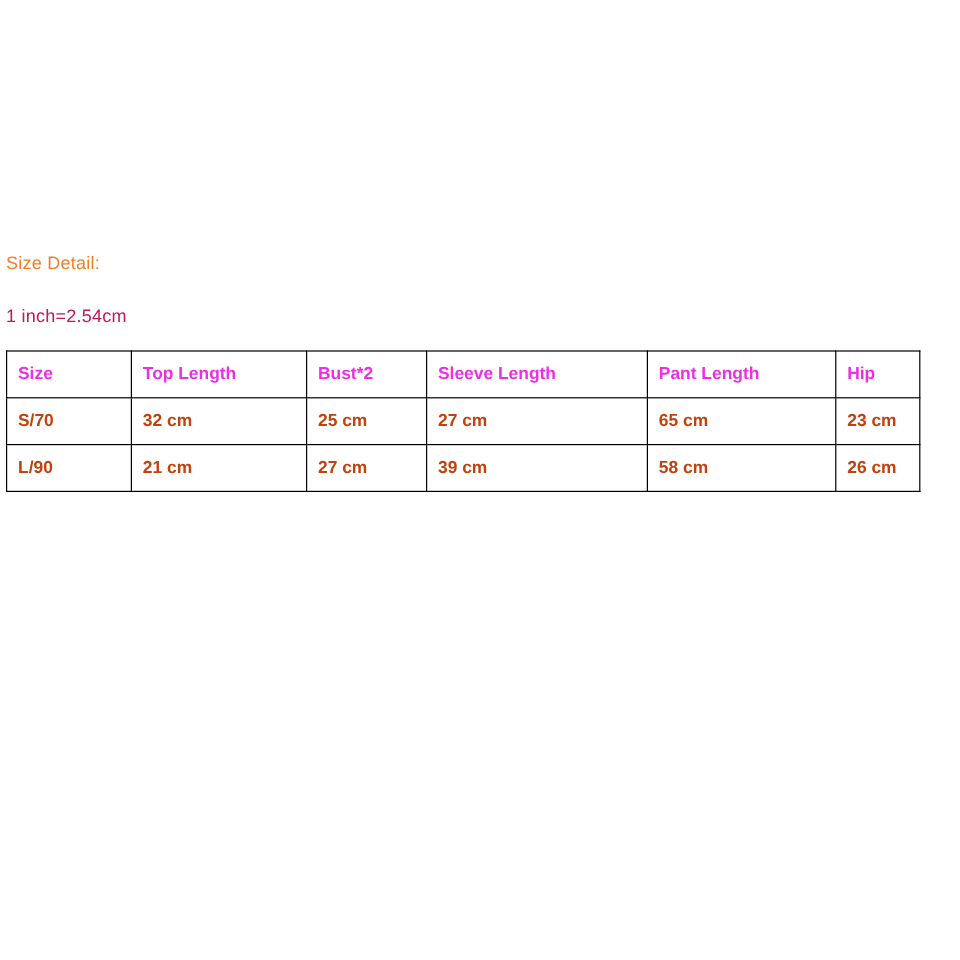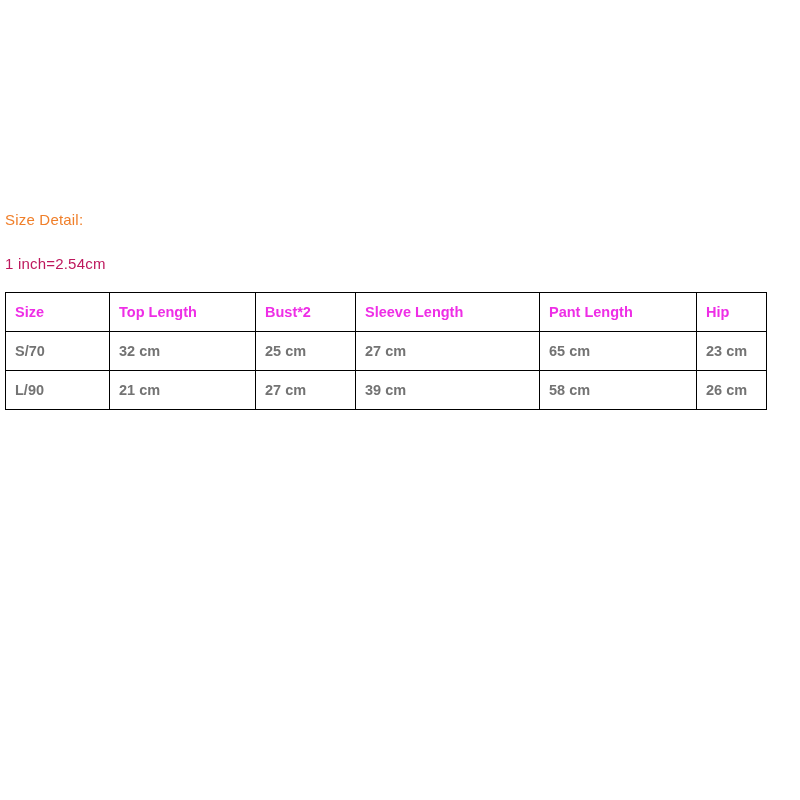--- a/index.html
+++ b/index.html
@@ -50,21 +50,21 @@
     margin-top: 12px;
   }
   .size-table td, .size-table th {
     border: 1px solid #000000;
     height: 39px;
     padding: 0 0 0 9px;
     text-align: left;
     vertical-align: middle;
     font-size: 14.5px;
     font-weight: bold;
-    color: #737373;
+    color: #c2410c;
     box-sizing: border-box;
   }
   .size-table thead th {
     color: #ee2ee6;
     font-weight: bold;
     font-size: 14.5px;
   }
   .col-size    { width: 104px; }
   .col-top     { width: 146px; }
   .col-bust    { width: 100px; }

